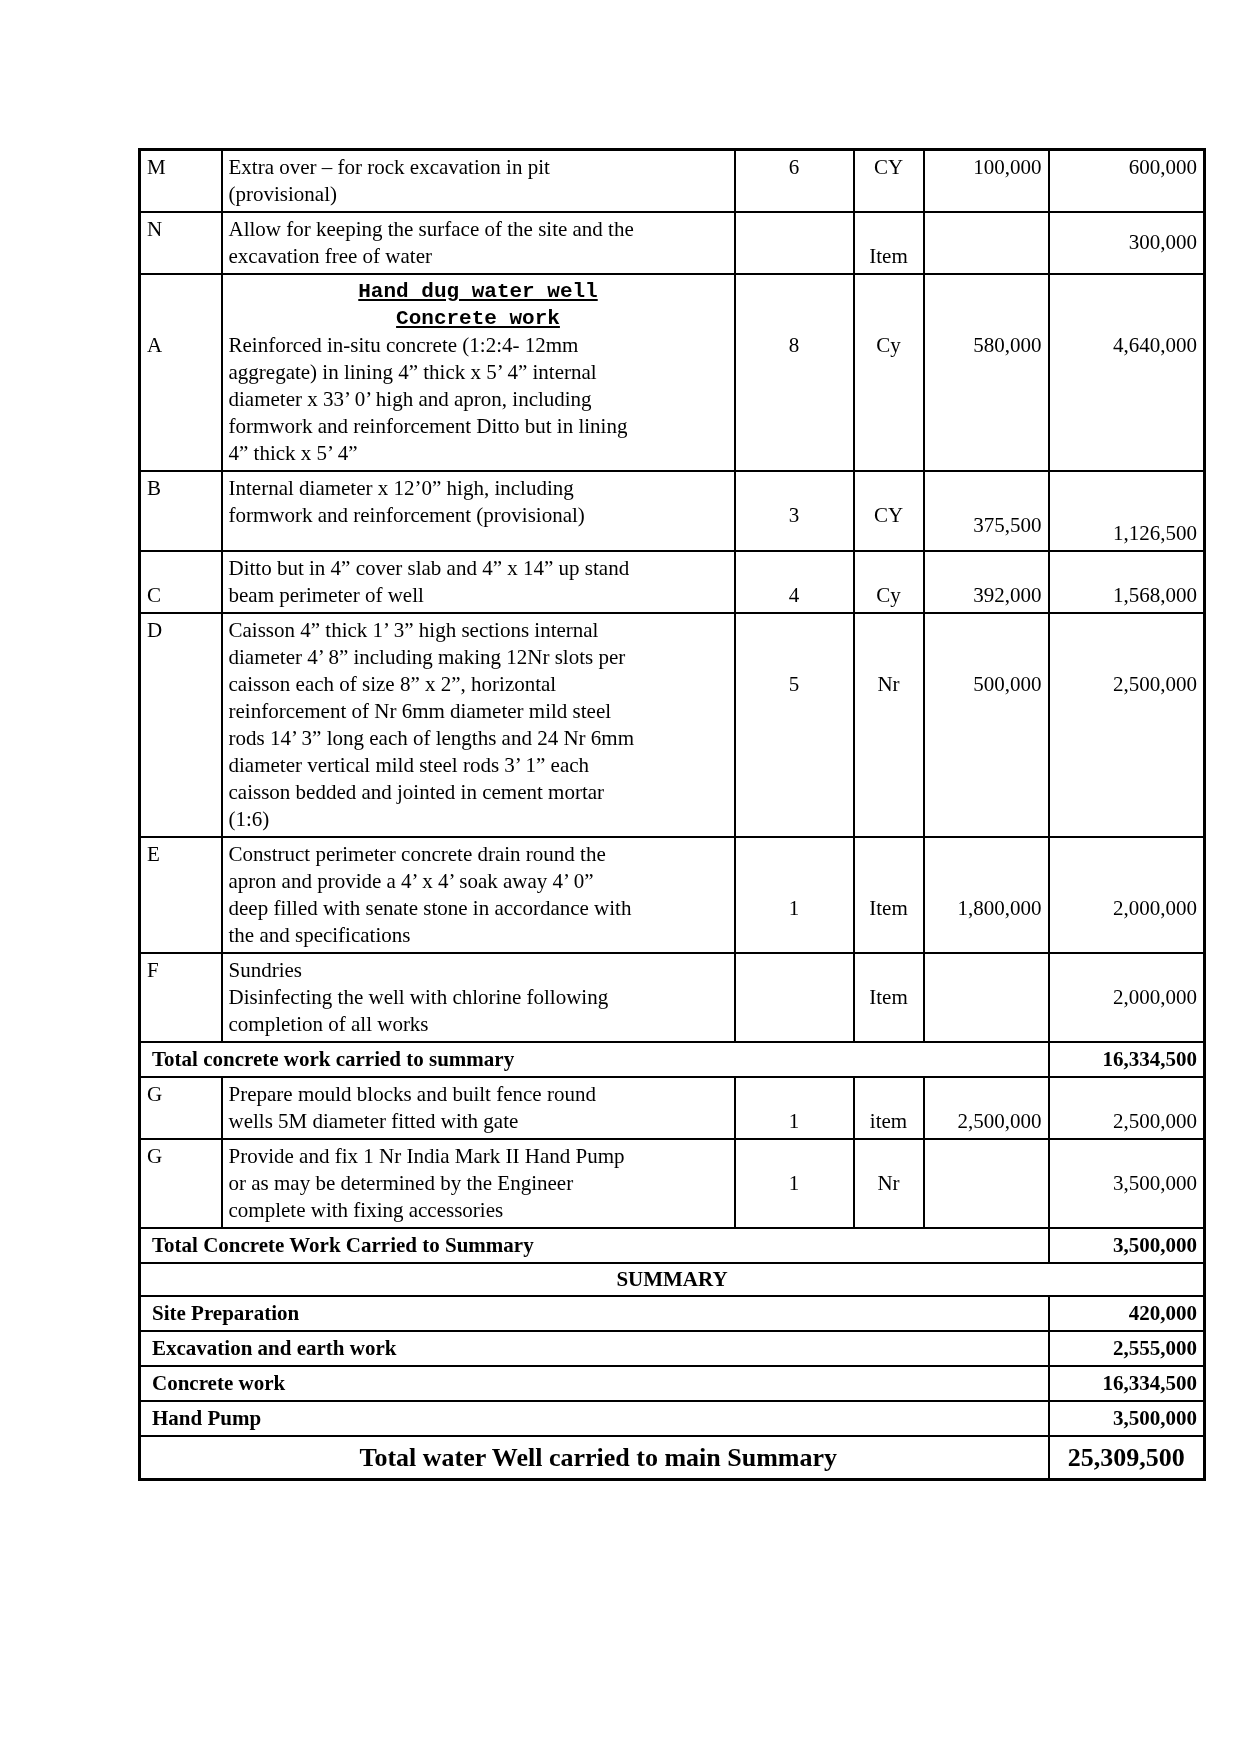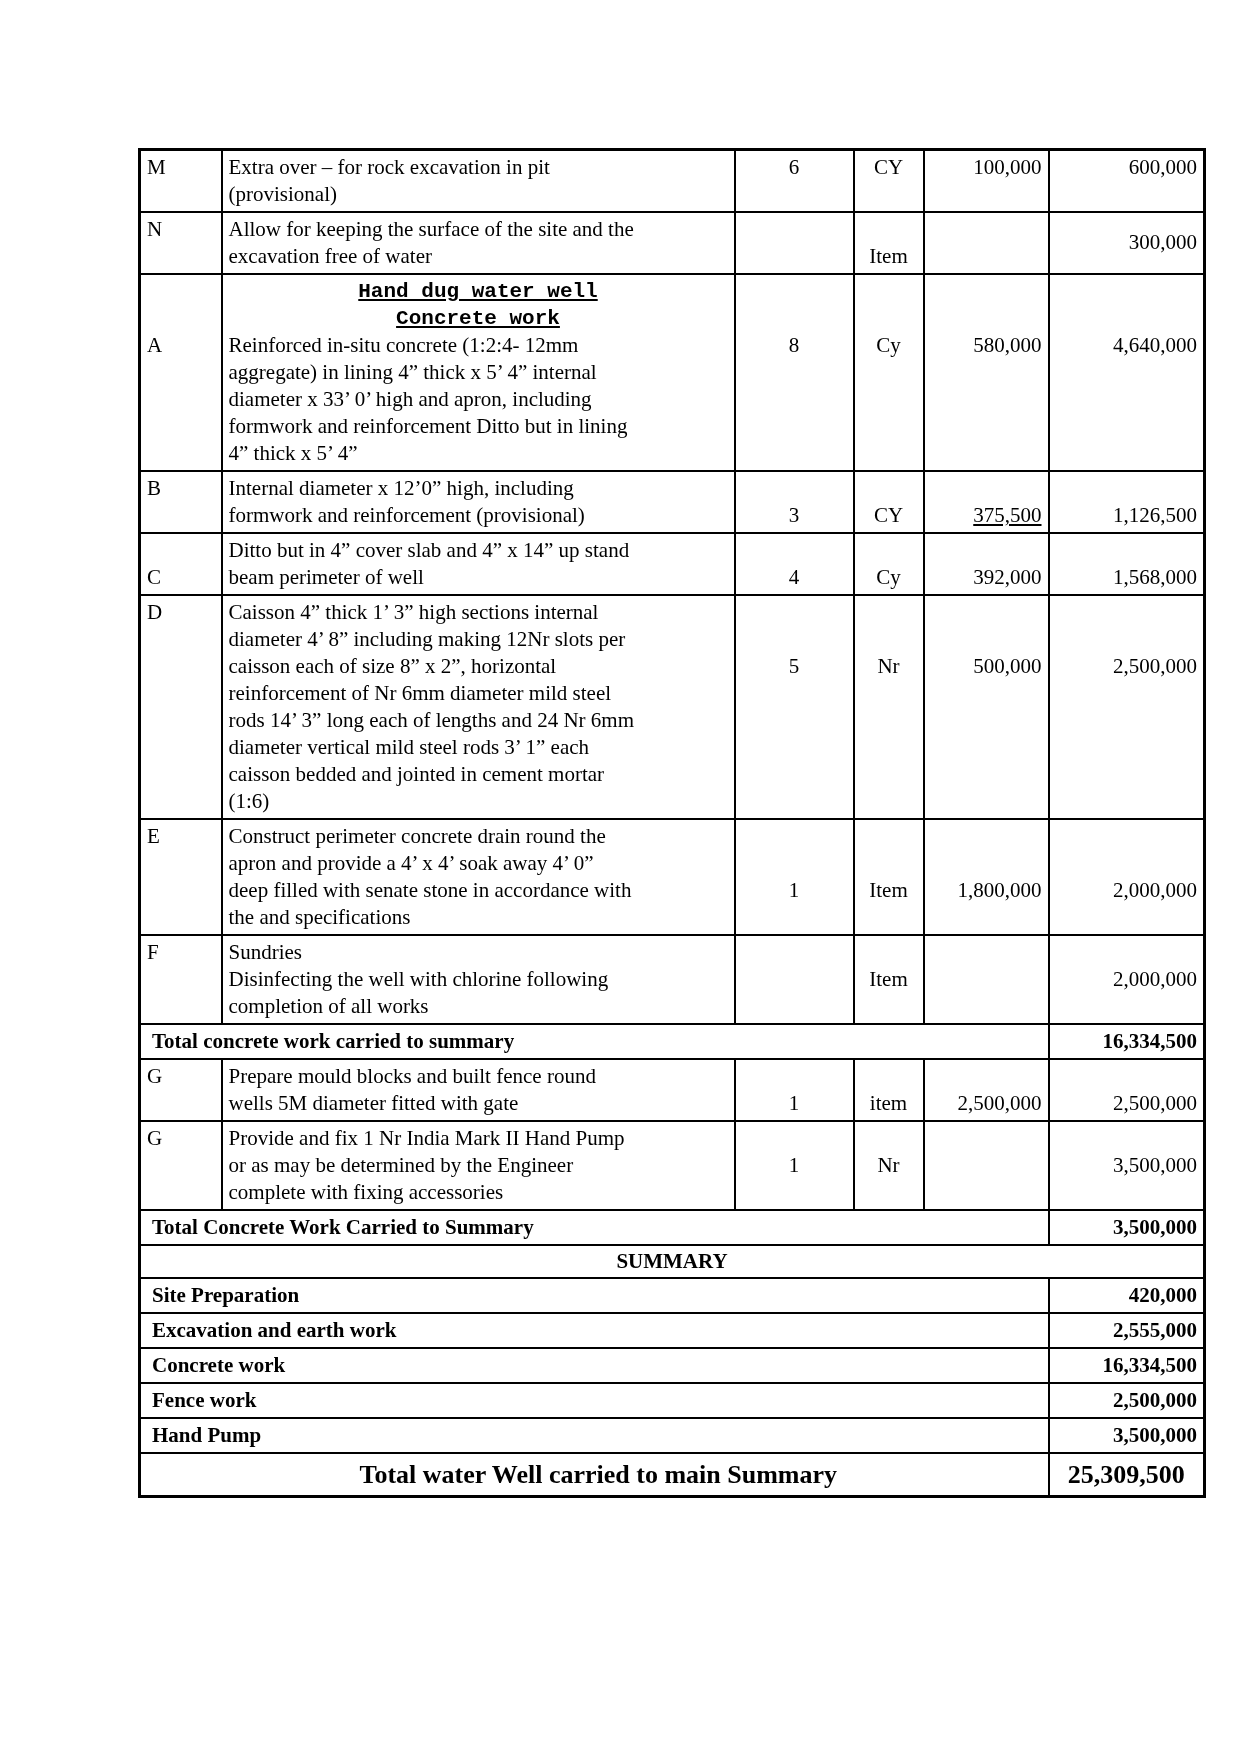--- a/index.html
+++ b/index.html
@@ -130,22 +130,22 @@
           <td class="c-amount" style="padding-top: 57px;">4,640,000</td>
         </tr>
         <tr>
           <td class="c-item">B</td>
           <td class="c-desc">
             <div class="desc-text">Internal diameter x 12’0” high, including
 formwork and reinforcement (provisional)</div>
           </td>
           <td class="c-qty" style="padding-top: 30px;">3</td>
           <td class="c-unit" style="padding-top: 30px;">CY</td>
-          <td class="c-rate" style="padding-top: 30px; text-decoration: underline;">375,500</td>
-          <td class="c-amount" style="padding-top: 30px;">1,126,500</td>
+          <td class="c-rate" style="padding-top: 40px;">375,500</td>
+          <td class="c-amount" style="padding-top: 48px;">1,126,500</td>
         </tr>
         <tr>
           <td class="c-item" style="padding-top: 30px;">C</td>
           <td class="c-desc">
             <div class="desc-text">Ditto but in 4” cover slab and 4” x 14” up stand
 beam perimeter of well</div>
           </td>
           <td class="c-qty" style="padding-top: 30px;">4</td>
           <td class="c-unit" style="padding-top: 30px;">Cy</td>
           <td class="c-rate" style="padding-top: 30px;">392,000</td>
@@ -233,24 +233,20 @@
         </tr>
         <tr class="summary-row">
           <td class="c-label" colspan="5">Excavation and earth work</td>
           <td class="c-amount">2,555,000</td>
         </tr>
         <tr class="summary-row">
           <td class="c-label" colspan="5">Concrete work</td>
           <td class="c-amount">16,334,500</td>
         </tr>
         <tr class="summary-row">
-          <td class="c-label" colspan="5">Fence work</td>
-          <td class="c-amount">2,500,000</td>
-        </tr>
-        <tr class="summary-row">
           <td class="c-label" colspan="5">Hand Pump</td>
           <td class="c-amount">3,500,000</td>
         </tr>
         <tr class="grand-row">
           <td class="c-label" colspan="5">Total water Well carried to main Summary</td>
           <td class="c-amount">25,309,500</td>
         </tr>
       </tbody>
   </table>
 </div>

